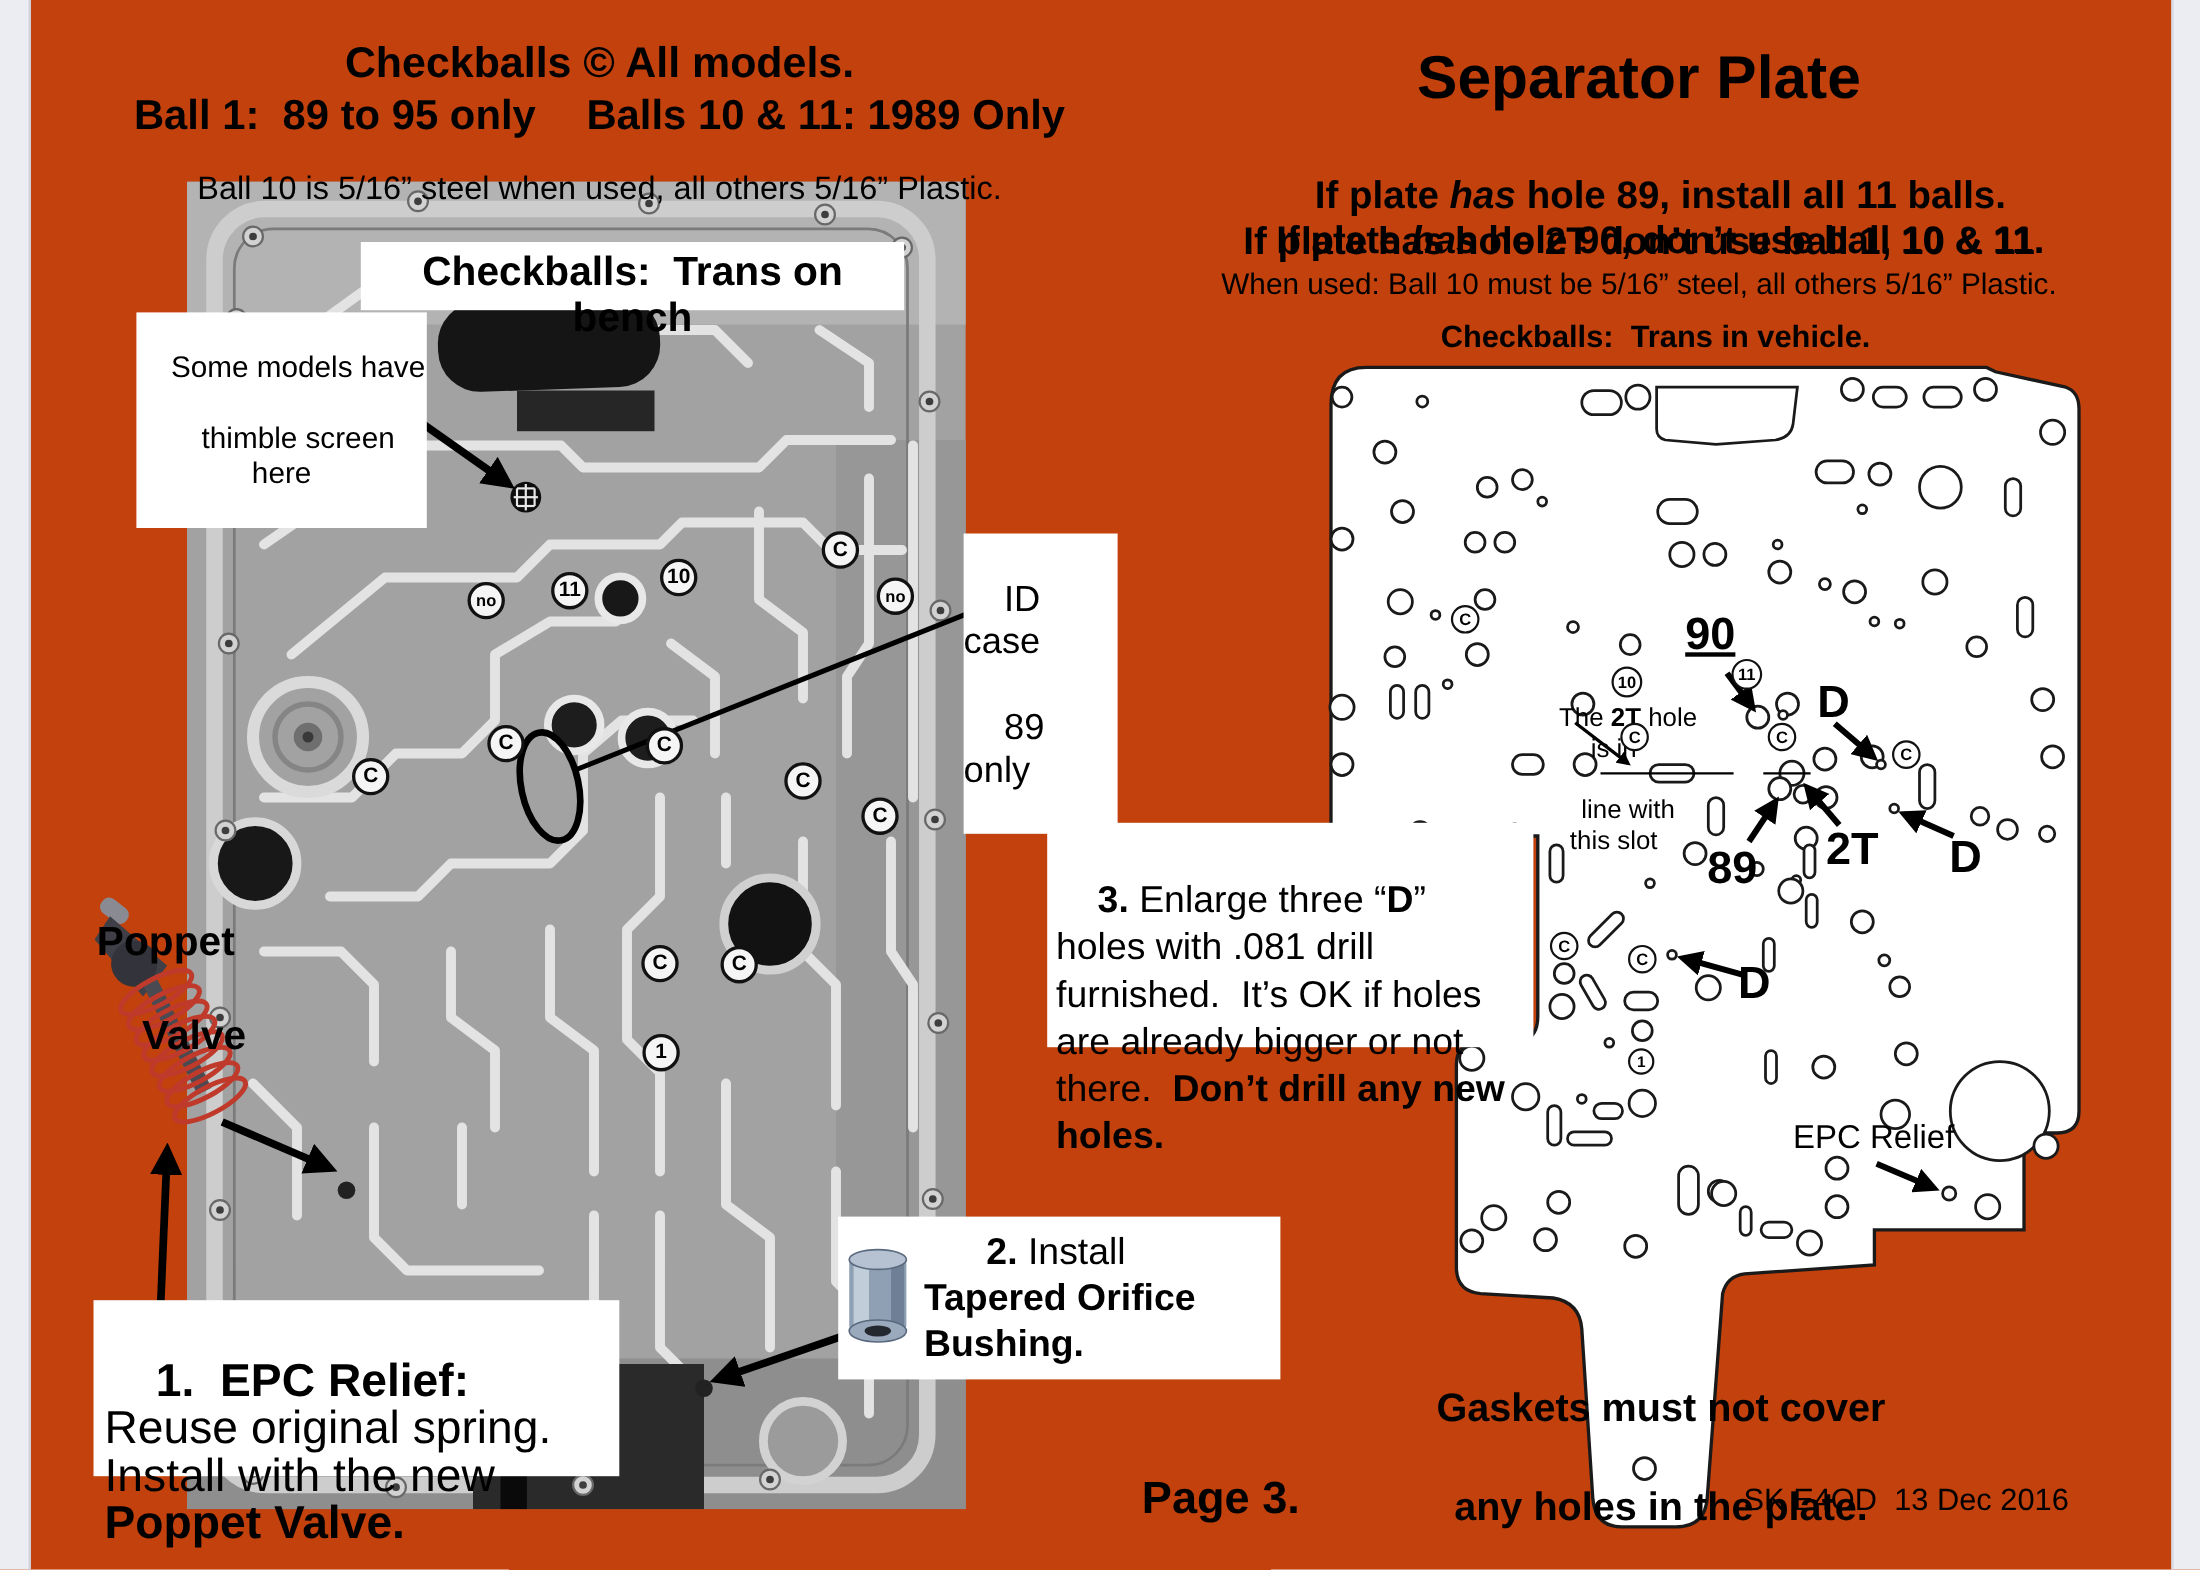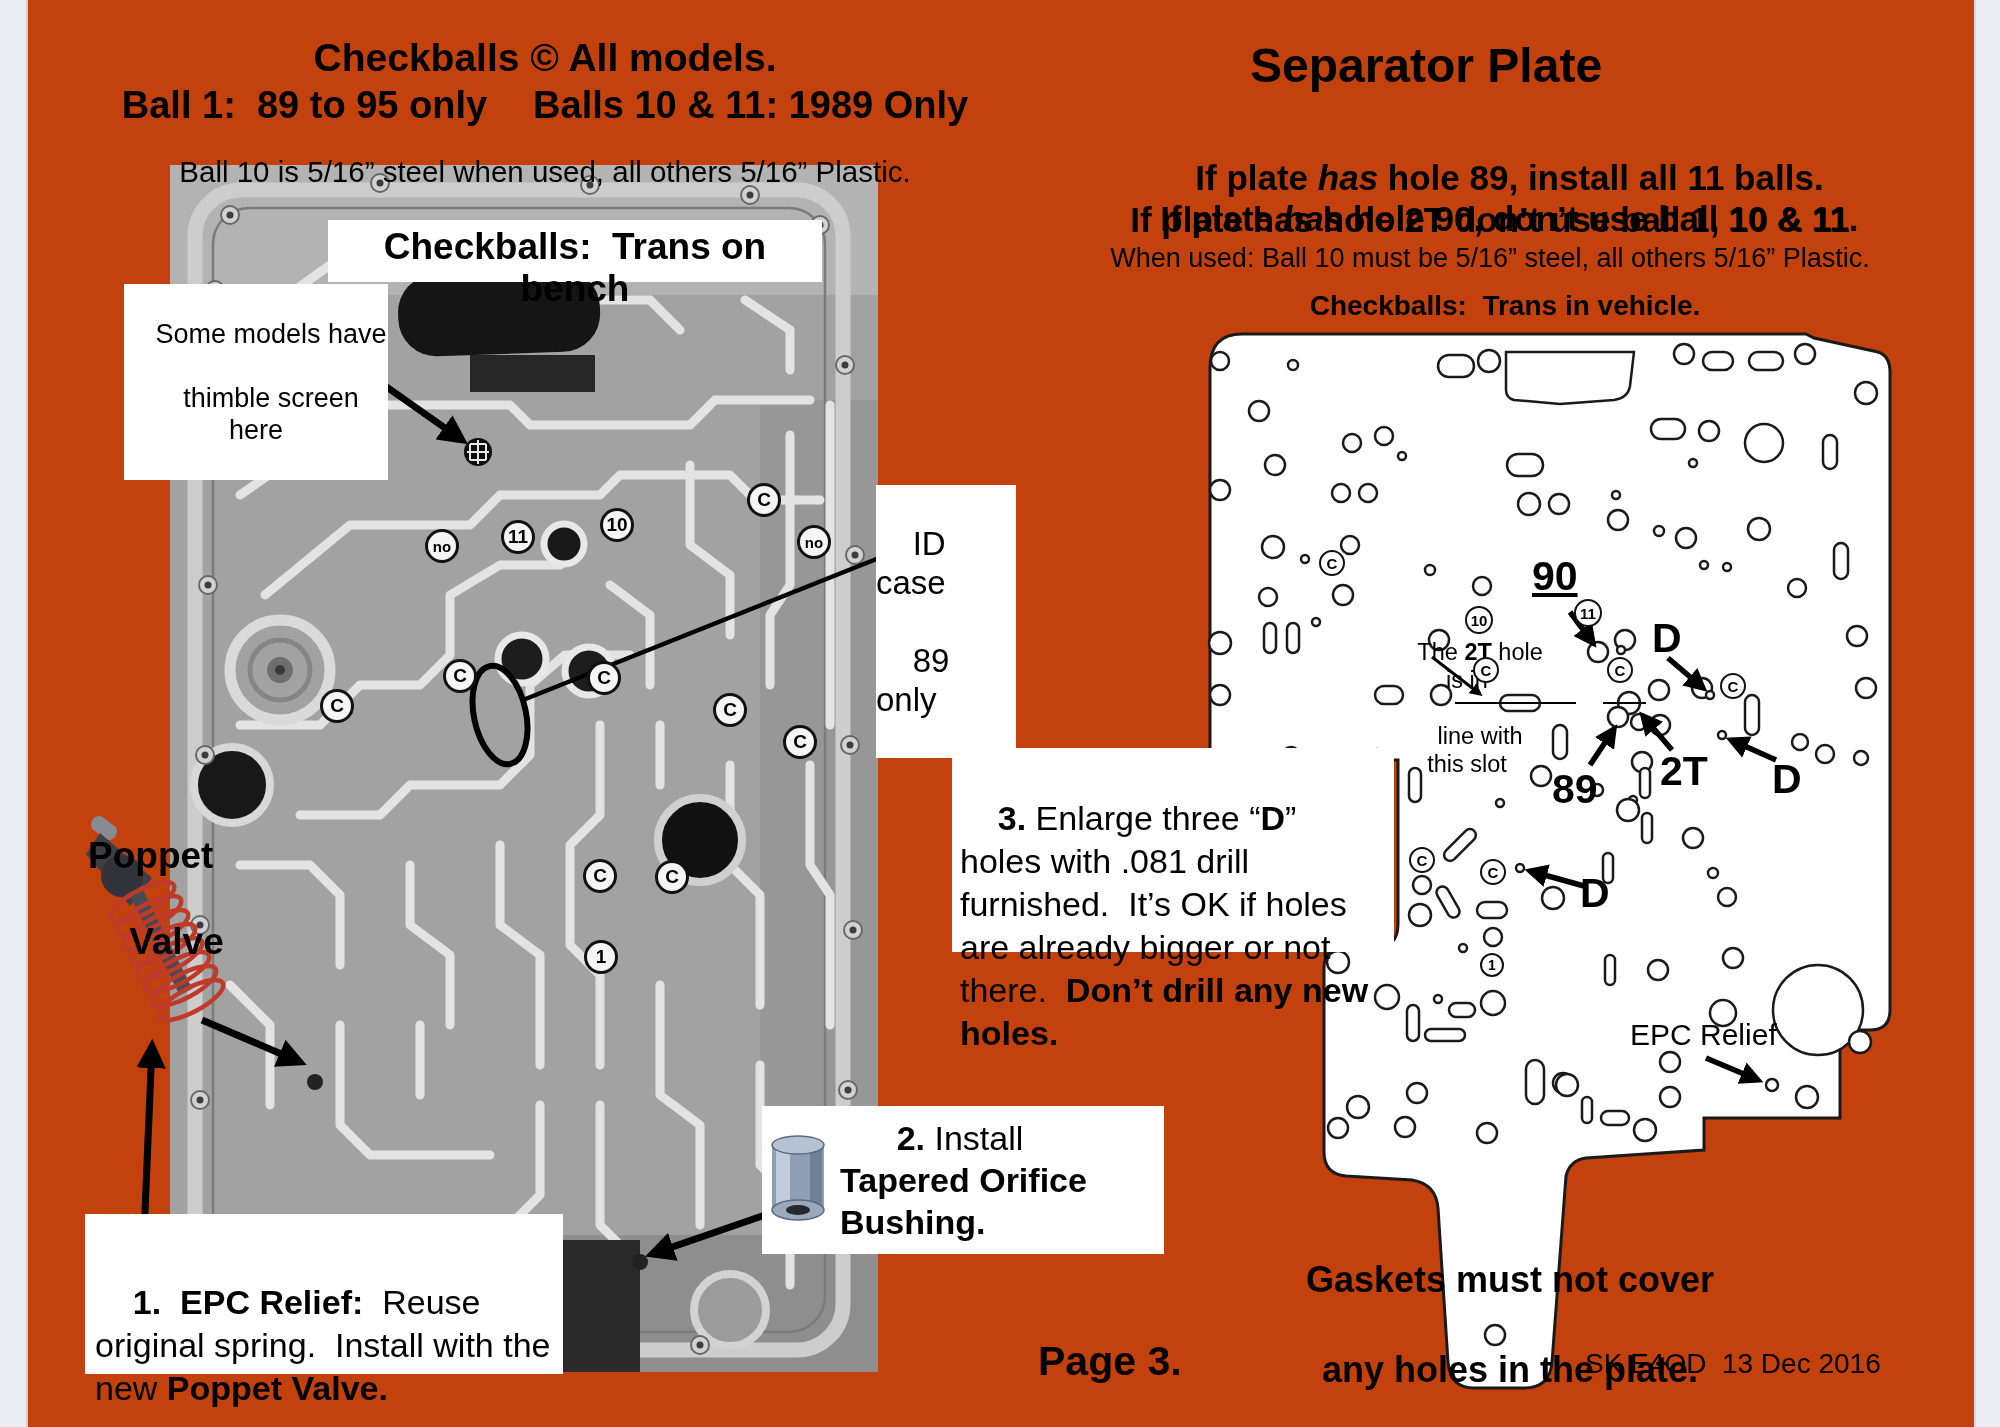--- a/index.html
+++ b/index.html
@@ -321,21 +321,21 @@
     </g>
   </svg>
 
   <div class="t c b" style="left:120px;top:36px;width:850px;font-size:39px;">Checkballs © All models.</div>
   <div class="t row2 b" style="left:95px;top:84px;width:900px;font-size:38px;">
     <span>Ball 1:  89 to 95 only</span>
     <span>Balls 10 &amp; 11: 1989 Only</span>
   </div>
   <div class="t c" style="left:95px;top:132px;width:900px;font-size:29.5px;margin-top:23px;">Ball 10 is 5/16” steel when used, all others 5/16” Plastic.</div>
 
-  <div class="t c b" style="left:1036px;top:38px;width:780px;font-size:48px;">Separator Plate</div>
+  <div class="t c b" style="left:1100px;top:38px;width:780px;font-size:55px;">Separator Plate</div>
   <div class="t c b" style="left:1060px;top:118px;width:860px;font-size:35px;">
     <span>If plate </span><span class="i">has</span><span> hole 89, install all 11 balls.</span>
   </div>
   <div class="t c b" style="left:1060px;top:159px;width:860px;font-size:35px;">
     <span>If plate </span><span class="i">has</span><span> hole 90, don’t use ball 10 &amp; 11.</span>
   </div>
   <div class="t c b" style="left:1060px;top:200px;width:860px;font-size:35px;">If plate has hole 2T don’t use ball 1, 10 &amp; 11</div>
   <div class="t c" style="left:1060px;top:243px;width:860px;font-size:27px;">When used: Ball 10 must be 5/16” steel, all others 5/16” Plastic.</div>
   <div class="t c b" style="left:1105px;top:290px;width:800px;font-size:28px;">Checkballs:  Trans in vehicle.</div>
 
@@ -345,21 +345,21 @@
     <span>thimble screen here</span>
   </div>
   <div class="t whitebox" style="left:876px;top:485px;width:140px;font-size:33px;line-height:39px;">
     <span>ID case</span><br>
     <span>89 only</span>
   </div>
   <div class="t b" style="left:88px;top:748px;width:160px;font-size:37px;line-height:43px;">
     <span>Poppet</span><br>
     <span>Valve</span>
   </div>
-  <div class="t whitebox" style="left:85px;top:1214px;width:478px;height:160px;font-size:34px;line-height:43px;padding:24px 10px;box-sizing:border-box;">
+  <div class="t whitebox" style="left:85px;top:1182px;width:478px;height:160px;font-size:42px;line-height:43px;padding:8px 10px;box-sizing:border-box;">
     <b>1.  EPC Relief:</b><span>  Reuse original spring.  Install with the new </span><b>Poppet Valve.</b>
   </div>
   <div class="t whitebox" style="left:762px;top:1106px;width:402px;height:148px;display:flex;align-items:center;gap:14px;padding:4px 8px;box-sizing:border-box;">
     <svg width="56" height="92" viewBox="0 0 56 92" style="position:static;flex:0 0 auto;">
       <rect x="2" y="10" width="52" height="66" rx="5" fill="#8fa0b4"></rect>
       <rect x="6" y="10" width="14" height="66" fill="#c2cdda"></rect>
       <rect x="40" y="10" width="12" height="66" fill="#6f8096"></rect>
       <ellipse cx="28" cy="11" rx="26" ry="9" fill="#b6c2d2" stroke="#5a6a7e" stroke-width="1.5"></ellipse>
       <ellipse cx="28" cy="76" rx="26" ry="10" fill="#9aa9bc" stroke="#5a6a7e" stroke-width="1.5"></ellipse>
       <ellipse cx="28" cy="76" rx="12" ry="5" fill="#23282f"></ellipse>

